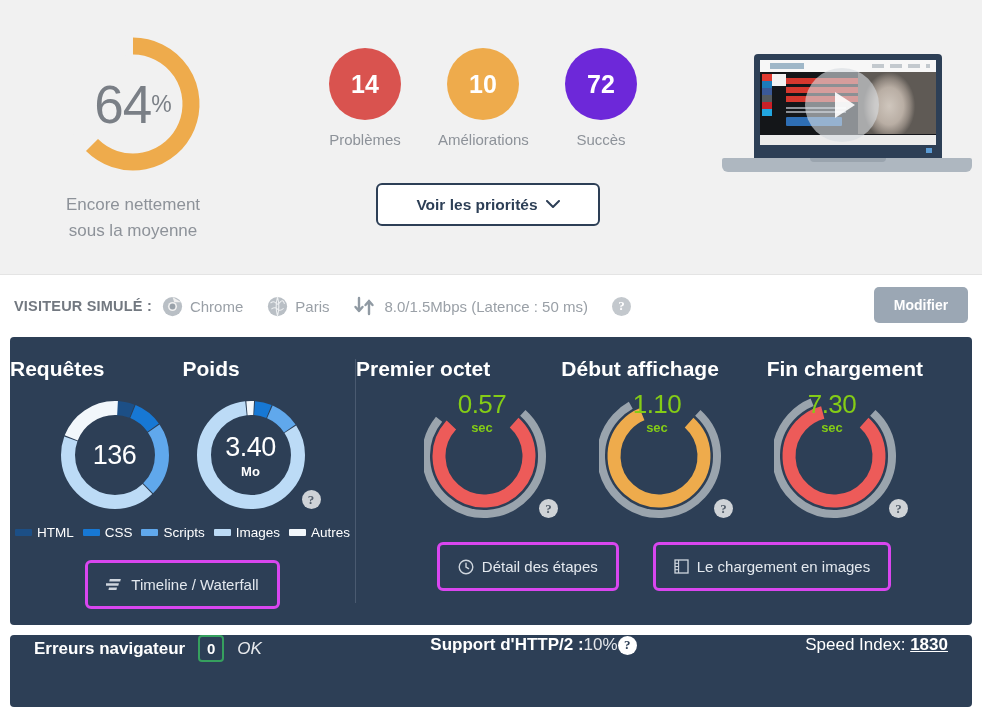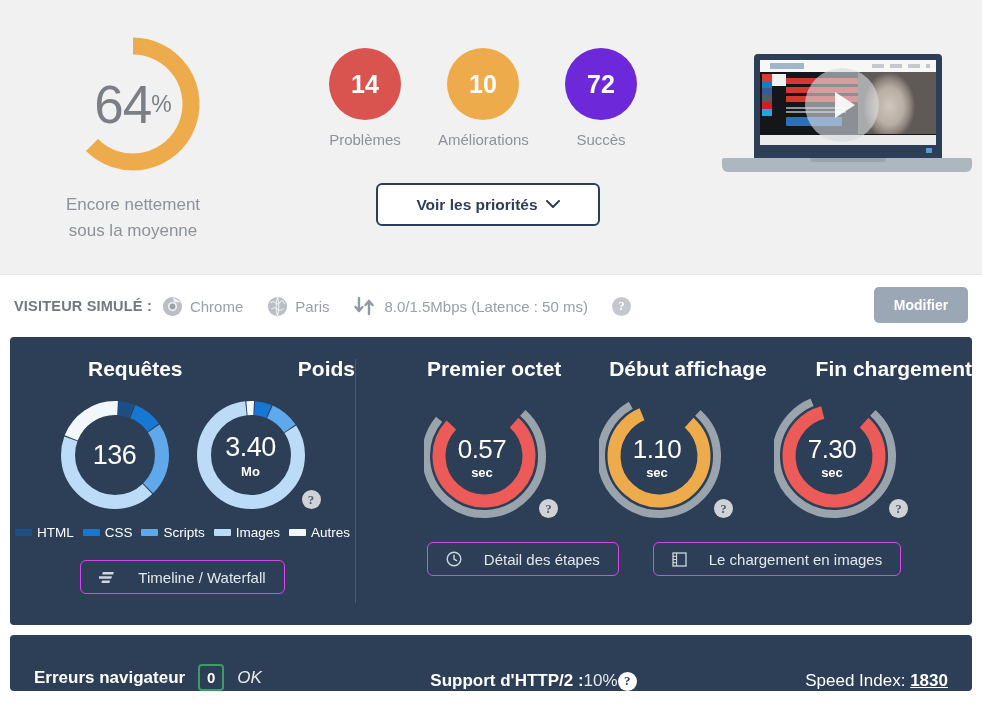--- a/index.html
+++ b/index.html
@@ -200,21 +200,21 @@
   }
   .metrics-left { width: 345px; position: relative; }
   .divider {
     width: 1px; margin: 22px 0;
     background: #4a5a70;
   }
   .metrics-right { flex: 1; position: relative; }
 
   .col-titles { display: flex; padding-top: 20px; }
   .col-title {
-    flex: 1; text-align: right;
+    flex: 1; text-align: left;
     color: #ffffff; font-size: 21px; font-weight: bold;
   }
 
   .donut-row { display: flex; justify-content: center; gap: 20px; margin-top: 16px; }
   .donut-wrap { position: relative; width: 116px; height: 116px; }
   .donut-center {
     position: absolute; left: 0; top: 0; width: 116px; height: 116px;
     display: flex; flex-direction: column; align-items: center; justify-content: center;
     color: #ffffff;
   }
@@ -232,62 +232,62 @@
 
   .legend {
     display: flex; justify-content: center; align-items: center;
     gap: 9px; margin-top: 12px;
   }
   .legend-item { display: flex; align-items: center; gap: 5px; }
   .legend-swatch { width: 17px; height: 7px; border-radius: 1px; }
   .legend-text { color: #ffffff; font-size: 13.5px; }
 
   .panel-btn {
-    border: 1px solid #d946ef;
+    border: 3px solid #d946ef;
     border-radius: 6px;
     background: transparent;
     color: #e3e8ee;
     font-size: 15px;
     font-family: "Liberation Sans", sans-serif;
-    height: 34px;
+    height: 49px;
     padding: 0 18px;
     cursor: pointer;
-    display: inline-flex; align-items: center; gap: 22px;
+    display: inline-flex; align-items: center; gap: 8px;
   }
   .btn-row-left { display: flex; justify-content: center; margin-top: 20px; }
   .btn-row-right { display: flex; justify-content: center; gap: 34px; margin-top: 18px; }
 
   .gauge-row { display: flex; justify-content: center; margin-top: 8px; }
   .gauge-cell { width: 175px; position: relative; display: flex; justify-content: center; }
   .gauge-wrap { position: relative; width: 130px; height: 135px; }
   .gauge-center {
     position: absolute; left: 0; top: 0; width: 130px; height: 135px;
-    display: flex; flex-direction: column; align-items: center; justify-content: center;
-    color: #ffffff; padding-right: 14px;
+    display: flex; flex-direction: column; align-items: center; 
+    color: #84cc16; padding-right: 14px;
   }
   .gauge-big { font-size: 26px; letter-spacing: -.5px; }
   .gauge-unit { font-size: 13px; font-weight: bold; margin-top: 0px; }
   .gauge-help {
     position: absolute; right: -4px; bottom: 6px;
     width: 19px; height: 19px; border-radius: 50%;
     background: #cfd3d7; color: #55606d;
     font-size: 13px; font-weight: bold;
     display: flex; align-items: center; justify-content: center;
     font-family: "Liberation Serif", serif;
     cursor: pointer;
   }
 
   
   .footer-bar {
     margin: 10px 10px 0 10px;
-    height: 56px;
+    height: 72px;
     background: #2d3f56;
     border-radius: 4px;
     display: flex;
-    align-items: flex-end;
+    align-items: flex-start;
     padding: 0 24px;
     color: #ffffff;
   }
   .foot-left { display: flex; align-items: center; gap: 13px; }
   .foot-strong { font-size: 17px; font-weight: bold; }
   .err-box {
     border: 2px solid #36a05e;
     border-radius: 4px;
     min-width: 26px; height: 27px;
     display: flex; align-items: center; justify-content: center;

